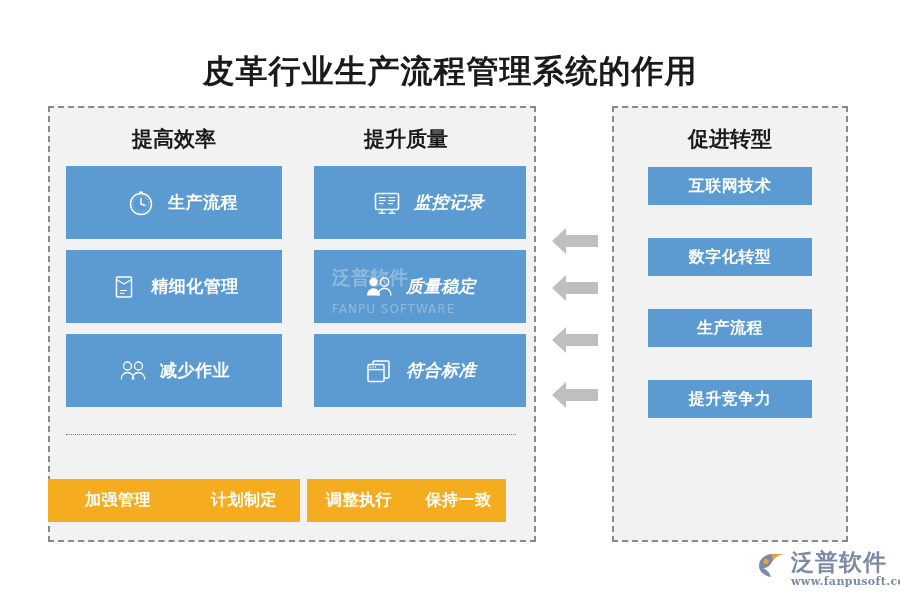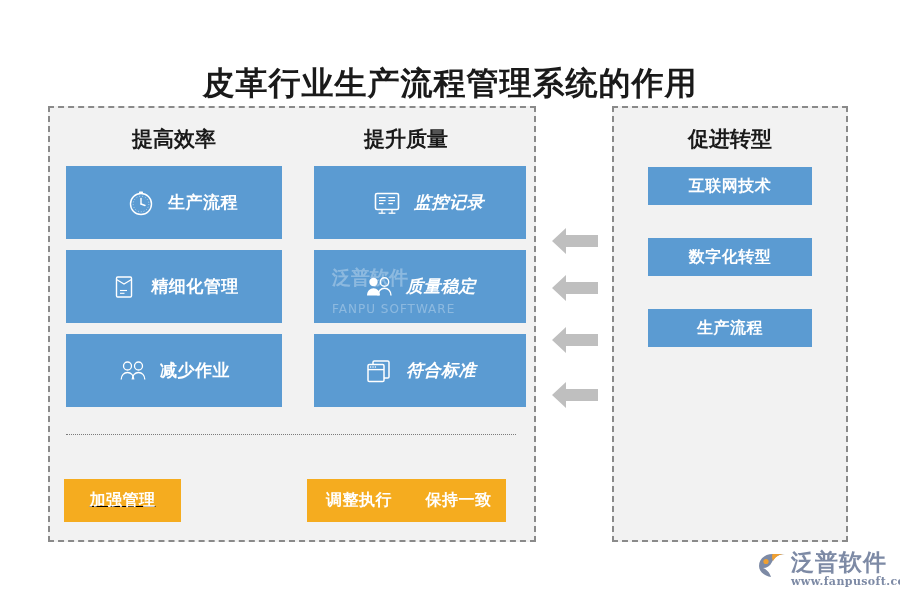--- a/index.html
+++ b/index.html
@@ -17,21 +17,21 @@
   #canvas {
     position: relative;
     width: 900px;
     height: 600px;
   }
 
   
   .page-title {
     position: absolute;
     left: 0;
-    top: 62px;
+    top: 50px;
     width: 900px;
     text-align: center;
     font-family: "DejaVu Serif", "Liberation Serif", serif;
     font-size: 32px;
     font-weight: 700;
     color: #1a1a1a;
     letter-spacing: 1px;
     white-space: nowrap;
   }
 
@@ -123,21 +123,21 @@
     box-sizing: border-box;
   }
   .ocard .lbl {
     font-family: "DejaVu Serif", "Liberation Serif", serif;
     font-size: 16px;
     font-weight: 700;
     color: #ffffff;
     white-space: nowrap;
     letter-spacing: 0.5px;
   }
-  #orange-0 { left: 64px;  width: 117px; text-decoration: underline; }
+  #orange-0 { left: 48px;  width: 140px; }
   #orange-1 { left: 188px; width: 112px; }
   #orange-2 { left: 307px; width: 104px; }
   #orange-3 { left: 411px; width: 95px; }
 
   
   .arrow {
     position: absolute;
     left: 551px;
     width: 48px;
     height: 34px;
@@ -323,20 +323,23 @@
   <div id="watermark">
     <div class="wm-cn">泛普软件</div>
     <div class="wm-en">FANPU SOFTWARE</div>
   </div>
 
   <div id="divider"></div>
 
   <div class="ocard" id="orange-0">
     <span class="lbl">加强管理</span>
   </div>
+  <div class="ocard" id="orange-1">
+    <span class="lbl">计划制定</span>
+  </div>
   <div class="ocard" id="orange-2">
     <span class="lbl">调整执行</span>
   </div>
   <div class="ocard" id="orange-3">
     <span class="lbl">保持一致</span>
   </div>
 
   <div class="arrow" id="arrow-0">
     <svg width="48" height="34" viewBox="0 0 48 34">
       <polygon points="1,17 15,4 15,11 47,11 47,23 15,23 15,30" fill="#bfbfbf"></polygon>
@@ -362,20 +365,23 @@
   <div class="col-header" id="header-trans">促进转型</div>
 
   <div class="rcard" id="rcard-1">
     <span class="lbl">数字化转型</span>
   </div>
   <div class="rcard" id="rcard-0">
     <span class="lbl">互联网技术</span>
   </div>
   <div class="rcard" id="rcard-2">
     <span class="lbl">生产流程</span>
+  </div>
+  <div class="rcard" id="rcard-3">
+    <span class="lbl">提升竞争力</span>
   </div>
 
   <div id="logo">
     <span class="mark">
       <svg width="30" height="26" viewBox="0 0 30 26">
         <path d="M2 13 C2 5.5 8.5 1 15.5 1 L28 1 C22 1 17.5 4 15 9 C13 13 10 15 6 15 C9.5 16.5 12.5 19 14 24 C8 23 2 19 2 13 Z" fill="#7d8aa5"></path>
         <path d="M15.5 1 L28 1 C22.5 1 18.5 3.6 16 8 C14.6 5 15 2.5 15.5 1 Z" fill="#f0a030"></path>
         <circle cx="9" cy="8.5" r="2.6" fill="#f0a030"></circle>
       </svg>
     </span>

